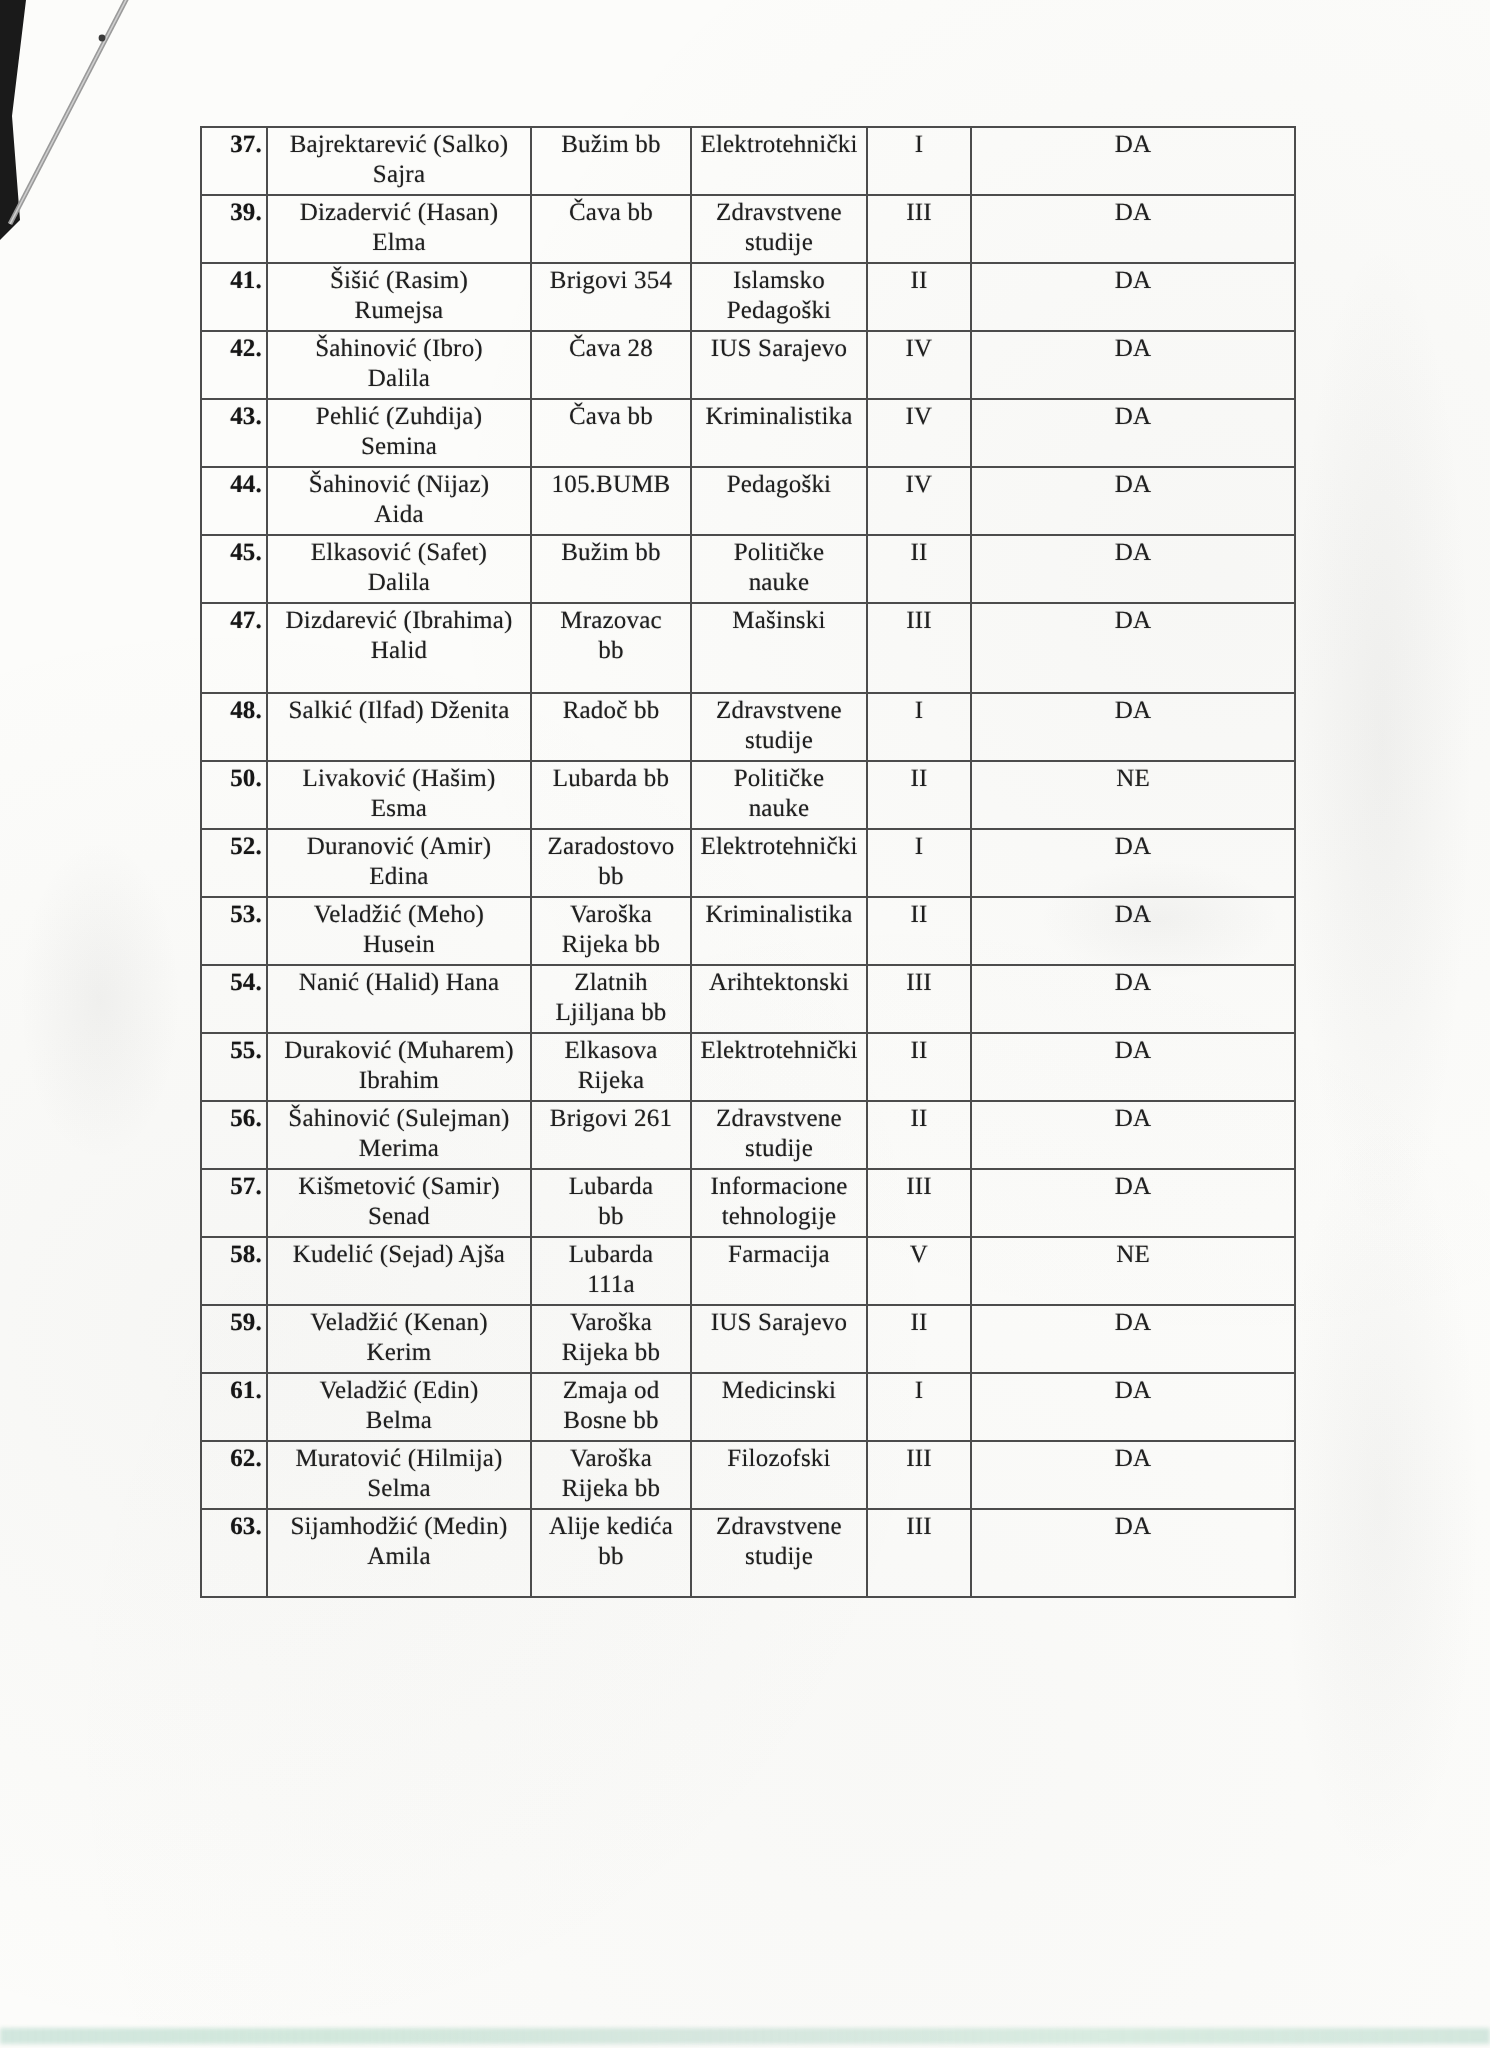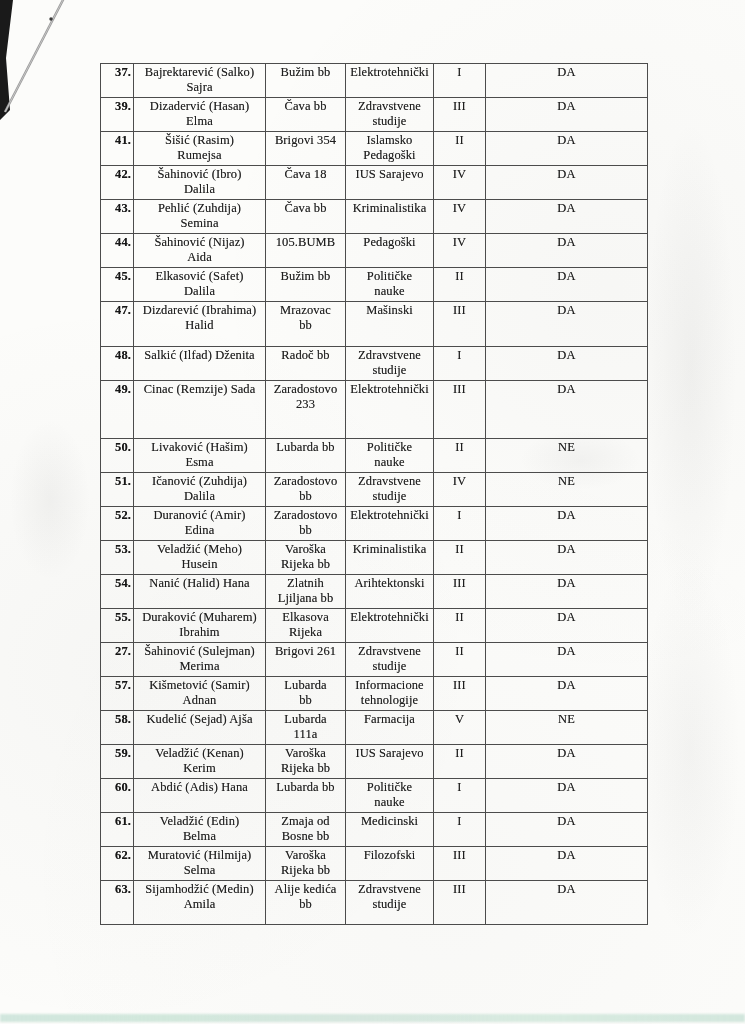--- a/index.html
+++ b/index.html
@@ -111,21 +111,21 @@
         <td>Brigovi 354</td>
         <td>Islamsko
 Pedagoški</td>
         <td>II</td>
         <td>DA</td>
       </tr>
       <tr>
         <td class="c-num">42.</td>
         <td>Šahinović (Ibro)
 Dalila</td>
-        <td>Čava 18</td>
+        <td>Čava 28</td>
         <td>IUS Sarajevo</td>
         <td>IV</td>
         <td>DA</td>
       </tr>
       <tr>
         <td class="c-num">43.</td>
         <td>Pehlić (Zuhdija)
 Semina</td>
         <td class="vb">Čava bb</td>
         <td class="vb">Kriminalistika</td>
@@ -163,48 +163,28 @@
       </tr>
       <tr>
         <td class="c-num">48.</td>
         <td>Salkić (Ilfad) Dženita</td>
         <td>Radoč bb</td>
         <td>Zdravstvene
 studije</td>
         <td>I</td>
         <td>DA</td>
       </tr>
-      <tr class="h58">
-        <td class="c-num">49.</td>
-        <td>Cinac (Remzije) Sada</td>
-        <td class="vb">Zaradostovo
-233</td>
-        <td class="vm">Elektrotehnički</td>
-        <td class="vm">III</td>
-        <td class="vm">DA</td>
-      </tr>
       <tr>
         <td class="c-num">50.</td>
         <td>Livaković (Hašim)
 Esma</td>
         <td>Lubarda bb</td>
         <td>Političke
 nauke</td>
         <td>II</td>
-        <td>NE</td>
-      </tr>
-      <tr>
-        <td class="c-num">51.</td>
-        <td>Ičanović (Zuhdija)
-Dalila</td>
-        <td>Zaradostovo
-bb</td>
-        <td>Zdravstvene
-studije</td>
-        <td class="vb">IV</td>
         <td>NE</td>
       </tr>
       <tr>
         <td class="c-num">52.</td>
         <td>Duranović (Amir)
 Edina</td>
         <td>Zaradostovo
 bb</td>
         <td>Elektrotehnički</td>
         <td>I</td>
@@ -233,33 +213,33 @@
         <td class="c-num">55.</td>
         <td>Duraković (Muharem)
 Ibrahim</td>
         <td>Elkasova
 Rijeka</td>
         <td class="vb">Elektrotehnički</td>
         <td class="vb">II</td>
         <td>DA</td>
       </tr>
       <tr>
-        <td class="c-num">27.</td>
+        <td class="c-num">56.</td>
         <td>Šahinović (Sulejman)
 Merima</td>
         <td class="vb">Brigovi 261</td>
         <td>Zdravstvene
 studije</td>
         <td class="vb">II</td>
         <td>DA</td>
       </tr>
       <tr>
         <td class="c-num">57.</td>
         <td>Kišmetović (Samir)
-Adnan</td>
+Senad</td>
         <td>Lubarda
 bb</td>
         <td>Informacione
 tehnologije</td>
         <td>III</td>
         <td>DA</td>
       </tr>
       <tr>
         <td class="c-num">58.</td>
         <td>Kudelić (Sejad) Ajša</td>
@@ -270,29 +250,20 @@
         <td>NE</td>
       </tr>
       <tr>
         <td class="c-num">59.</td>
         <td>Veladžić (Kenan)
 Kerim</td>
         <td>Varoška
 Rijeka bb</td>
         <td>IUS Sarajevo</td>
         <td>II</td>
-        <td>DA</td>
-      </tr>
-      <tr>
-        <td class="c-num">60.</td>
-        <td>Abdić (Adis) Hana</td>
-        <td>Lubarda bb</td>
-        <td>Političke
-nauke</td>
-        <td>I</td>
         <td>DA</td>
       </tr>
       <tr>
         <td class="c-num">61.</td>
         <td>Veladžić (Edin)
 Belma</td>
         <td>Zmaja od
 Bosne bb</td>
         <td>Medicinski</td>
         <td>I</td>

